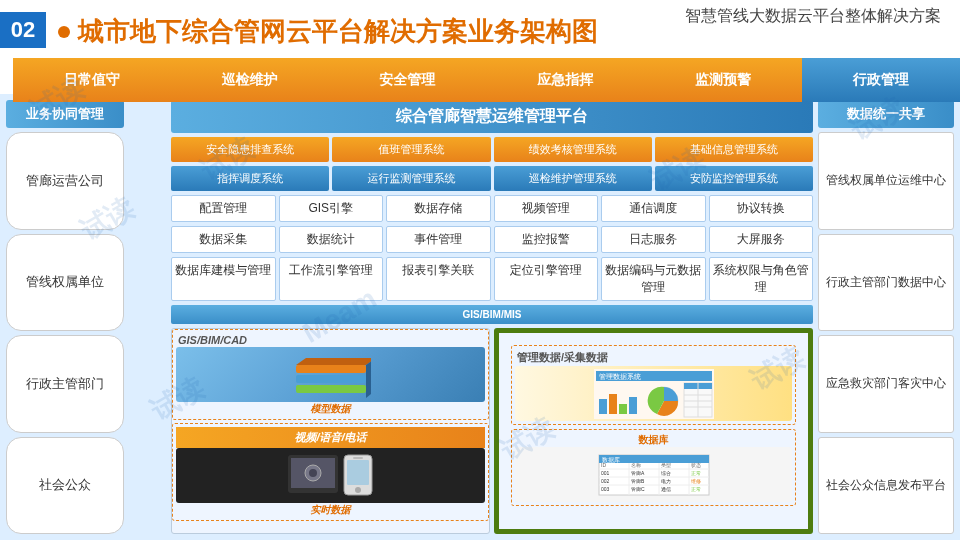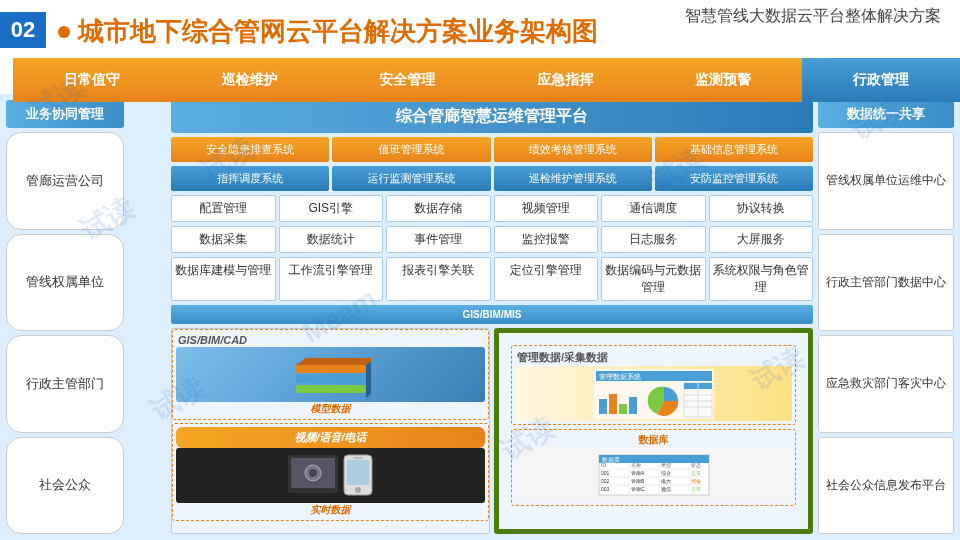--- a/index.html
+++ b/index.html
@@ -325,21 +325,21 @@
       padding: 1px 2px;
     }
 
     .orange-section-label {
       background: linear-gradient(to right, #f5a623, #e8821a);
       color: white;
       font-size: 11px;
       font-weight: bold;
       text-align: center;
       padding: 3px;
-      border-radius: 6px;
+      border-radius: 0;
     }
 
     .realtime-label {
       font-size: 10px;
       color: #e06c00;
       font-weight: bold;
       text-align: center;
     }
 
     .dashed-border {

